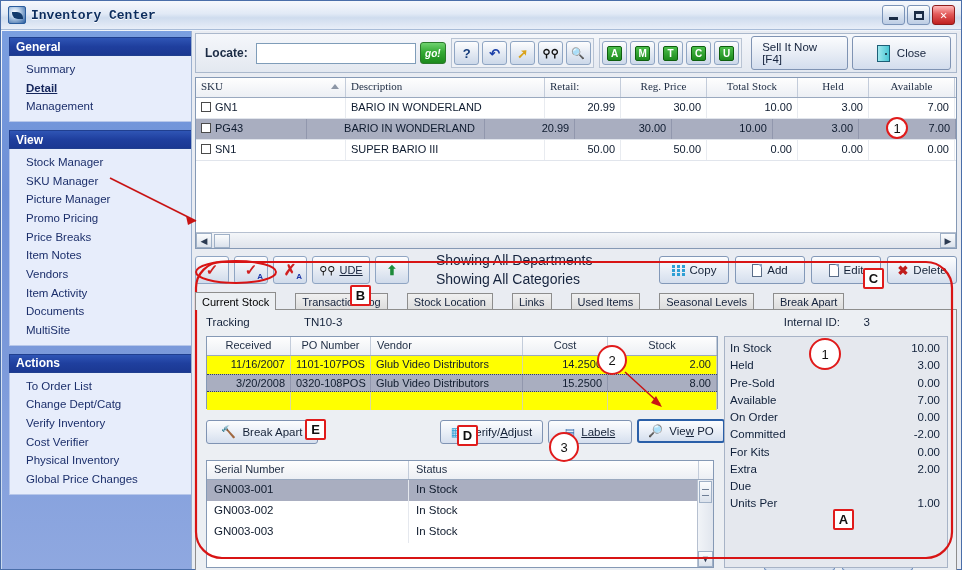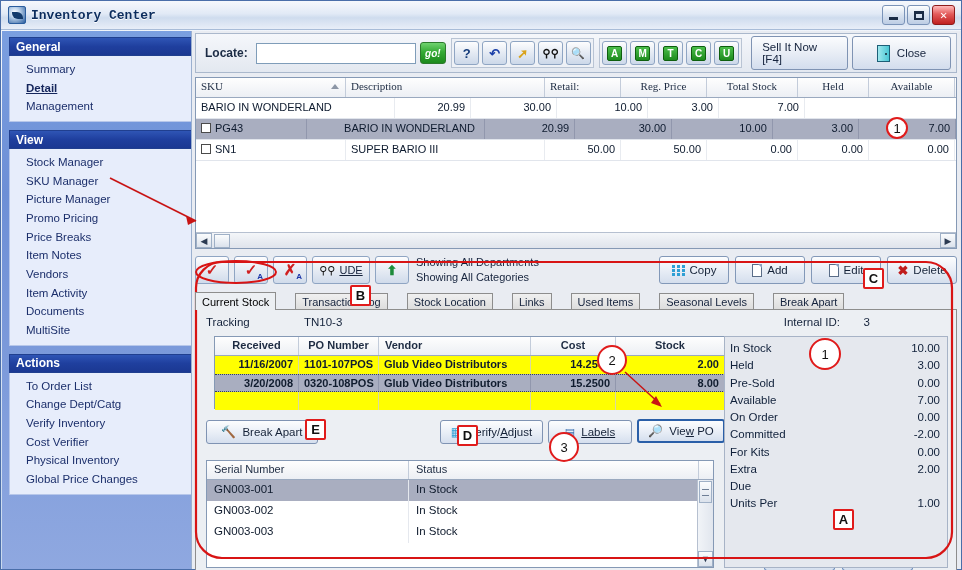--- a/index.html
+++ b/index.html
@@ -167,21 +167,21 @@
   
   #actionbar{ position:absolute; left:3px; top:222px; width:762px; height:34px; display:flex; align-items:center;}
   .act-btn{
     width:34px;height:28px;margin-right:5px;border:1px solid #8fa5c3;border-radius:3px;
     background:linear-gradient(to bottom,#fdfdfe 0%,#e7ecf4 50%,#d0dbeb 100%);
     display:flex;align-items:center;justify-content:center;cursor:pointer;font-size:15px;color:#d02020;font-weight:bold;
     position:relative;
   }
   .act-btn .sub{ position:absolute; right:4px; bottom:2px; font-size:8px; color:#1b35a8; font-weight:bold;}
   .act-btn.wide{ width:58px; font-size:11px; color:#16233c; gap:4px; font-weight:normal;}
-  .showing{ font-size:11px;color:#15233d;line-height:1.35; margin-left:2px;}
+  .showing{ font-size:14px;color:#15233d;line-height:1.35; margin-left:22px;}
   .right-btns{ margin-left:auto; display:flex; gap:6px;}
   .rb{
     width:70px;height:28px;border:1px solid #8298b8;border-radius:3px;
     background:linear-gradient(to bottom,#fcfdfe 0%,#e9eef6 50%,#d4deed 100%);
     display:flex;align-items:center;justify-content:center;gap:5px;font-size:11.5px;color:#152339;cursor:pointer;
   }
   .sheet-icon{ width:10px;height:13px;background:#fff;border:1px solid #5a6d88; position:relative;}
   .sheet-icon:before{content:"";position:absolute;right:-1px;top:-1px;border-left:4px solid transparent;border-top:4px solid #8aa0bd;}
   .grid-icon{ width:13px;height:11px;background:
       linear-gradient(#2f9fd4 0 0) 0 0/3px 3px no-repeat,
@@ -211,22 +211,22 @@
     height:280px; border:1px solid #8d8d8d; background:#eceff3; position:relative;
     margin-top:-1px;
   }
   .tracking-row{ position:absolute; left:10px; top:6px; font-size:11.5px; color:#14223a;}
   .tracking-val{ position:absolute; left:108px; top:6px; font-size:11.5px; color:#14223a;}
   .intid{ position:absolute; right:116px; top:6px; font-size:11.5px; color:#14223a; }
   .intid-val{ position:absolute; right:86px; top:6px; font-size:11.5px; color:#14223a; }
 
   
   #recvgrid{
-    position:absolute; left:18px; top:26px; width:512px; height:73px;
-    border:1px solid #8599b5; background:#ffff00;font-weight:bold;
+    position:absolute; left:10px; top:26px; width:512px; height:73px;
+    border:1px solid #8599b5; background:#ffff00;
   }
   .rh{ display:flex; height:19px; background:linear-gradient(to bottom,#fefefe,#eceff4); border-bottom:1px solid #9aa9bf;}
   .rh div{ border-right:1px solid #c3ccda; font-size:11px;color:#1d2b42;text-align:center;padding-top:2px;}
   .rrow{ display:flex; height:18px; }
   .rrow div{ font-size:11px; padding:2px 5px 0 5px; color:#101c2e; border-right:1px solid #d9d9a0; white-space:nowrap; overflow:hidden;}
   .rrow.yellow{ background:#ffff00; }
   .rrow.sel2{ background:#a9aec0; border-top:1px dotted #33415e; border-bottom:1px dotted #33415e;}
   .rrow.sel2 div{ border-right-color:#9197ad; }
 
   
@@ -416,20 +416,21 @@
         </div>
         <div style="width:199px;">Description</div>
         <div style="width:76px;">Retail:</div>
         <div style="width:86px;text-align:center;">Reg. Price</div>
         <div style="width:91px;text-align:center;">Total Stock</div>
         <div style="width:71px;text-align:center;">Held</div>
         <div style="width:86px;text-align:center;">Available</div>
       </div>
 
       <div class="grow">
+        <div style="width:150px;"><span class="cb"></span><span>GN1</span></div>
         <div style="width:199px;">BARIO IN WONDERLAND</div>
         <div style="width:76px;" class="num red-txt">20.99</div>
         <div style="width:86px;" class="num">30.00</div>
         <div style="width:91px;" class="num">10.00</div>
         <div style="width:71px;" class="num">3.00</div>
         <div style="width:86px;" class="num">7.00</div>
       </div>
 
       <div class="grow sel">
         <div style="width:150px;"><span class="cb"></span><span>PG43</span></div>

